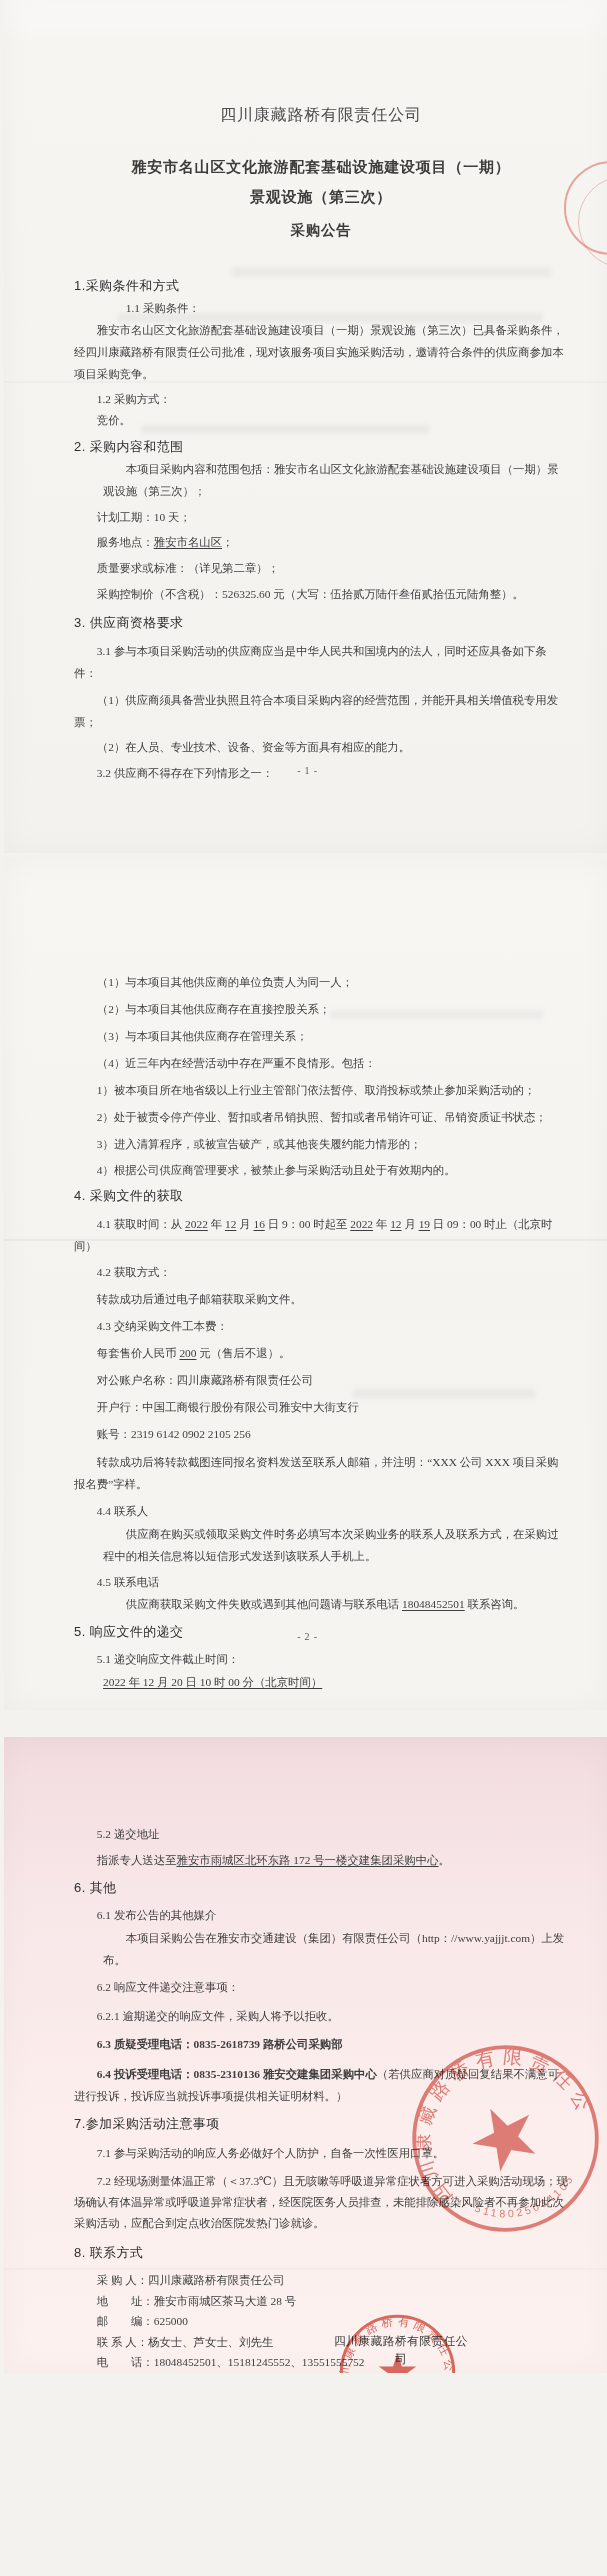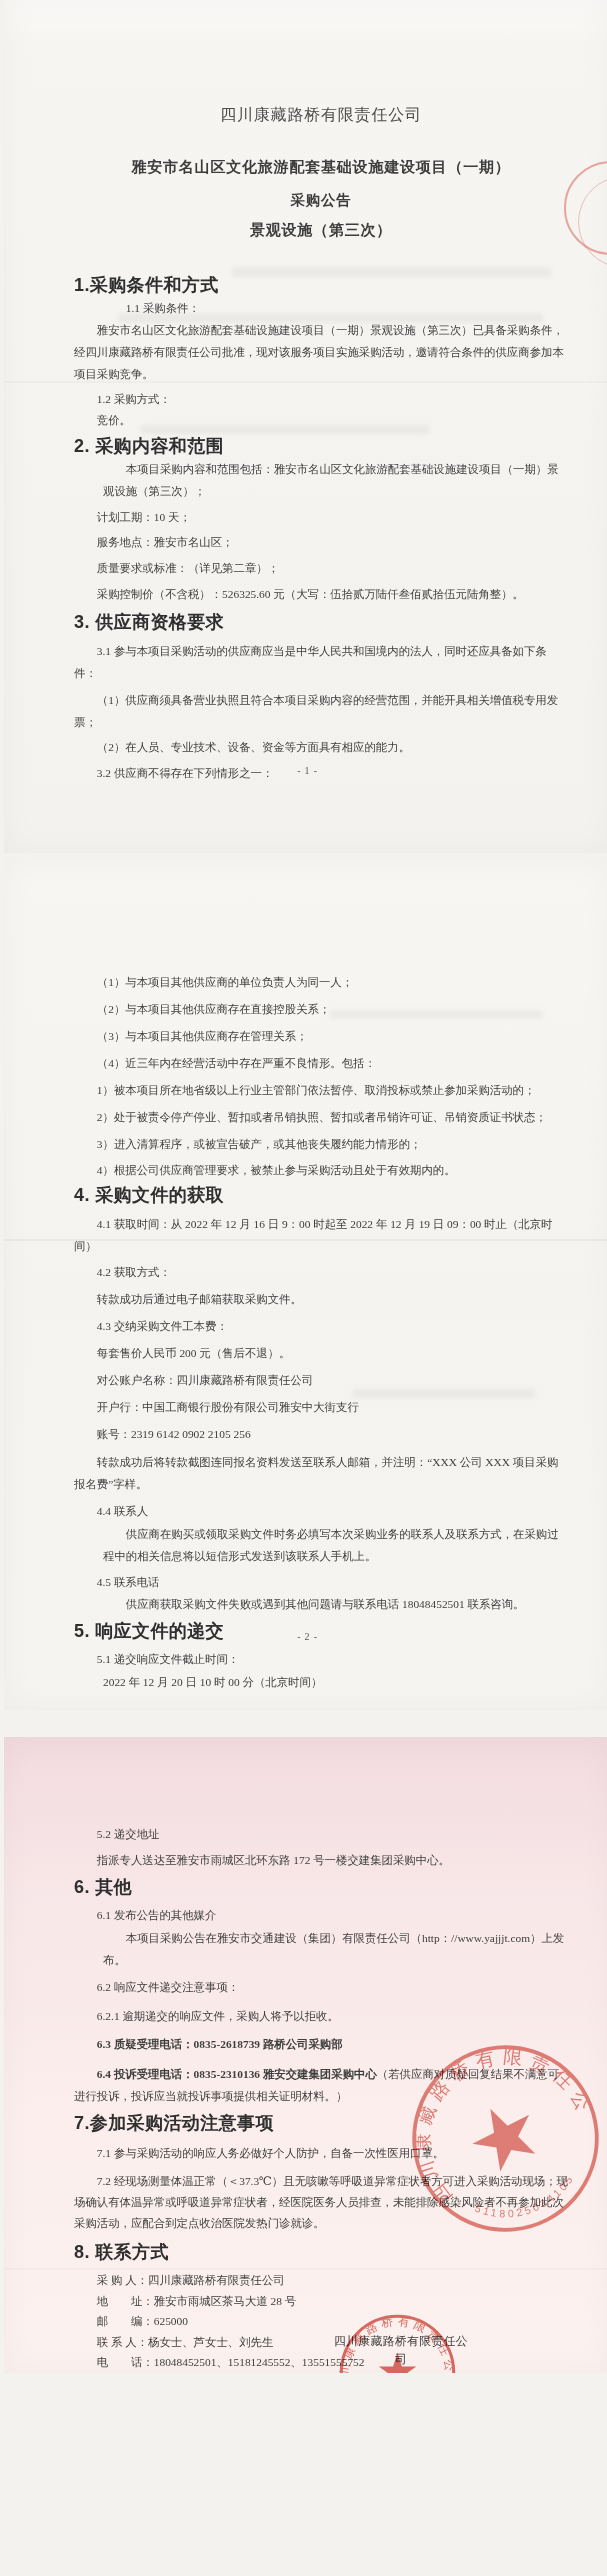--- a/index.html
+++ b/index.html
@@ -14,29 +14,29 @@
   .c2{padding-top:114px;}
   .c3{padding-top:87px;}
   p{margin:0;}
   .company{text-align:center;font-family:"Liberation Sans","DejaVu Sans",sans-serif;
            font-size:16px;line-height:23px;color:#4c4c4c;letter-spacing:0.8px;font-weight:500;}
   .title{text-align:center;font-family:"Liberation Sans","DejaVu Sans",sans-serif;
          font-size:15px;line-height:24px;color:#3d3d3d;font-weight:600;letter-spacing:0.8px;}
   .t1{margin-top:29px;}
   .t2{margin-top:6px;}
   .t3{margin-top:9px;font-size:14.4px;}
-  .h2{font-family:"Liberation Sans","DejaVu Sans",sans-serif;font-size:18px;line-height:21px;
-      font-weight:700;color:#2f2f2f;letter-spacing:0.4px;}
+  .h2{font-family:"Liberation Sans","DejaVu Sans",sans-serif;font-size:13px;line-height:21px;
+      font-weight:400;color:#2f2f2f;letter-spacing:0.4px;}
   .line{text-indent:2em;}
   .wrap2{line-height:22px;}
   .wrap3{line-height:21px;}
   .mt2{margin-top:1.5px;margin-left:29px;}.mt4{margin-top:7px;}.mt6{margin-top:4.6px;}.mt8{margin-top:6px;}
   .mt10{margin-top:7.6px;}.mt12{margin-top:9px;}.mt40{margin-top:33px;}
   .bold{font-weight:700;}
-  .u{text-underline-offset:2.3px;}
+  .u{text-decoration:underline;text-underline-offset:2.3px;}
   .pageno{position:absolute;left:0;width:100%;text-align:center;font-size:10px;color:#5a5a5a;letter-spacing:0.8px;}
   .pn1{top:765px;}
   .pn2{top:773px;}
   .pn3{top:753px;}
   .fold{position:absolute;left:0;width:100%;height:1.5px;background:rgba(90,90,90,0.06);}
   .ghost{position:absolute;background:#8f8f8f;opacity:0.10;filter:blur(2.3px);border-radius:2.3px;}
   .edge-stamp{position:absolute;right:-47px;top:161px;width:90px;height:90px;border-radius:50%;
               border:2.3px solid rgba(214,86,75,0.5);}
   .edge-stamp2{position:absolute;right:-59px;top:176px;width:90px;height:90px;border-radius:50%;
               border:1.5px solid rgba(214,86,75,0.35);}
@@ -56,22 +56,22 @@
     <div class="ghost" style="left:228px;top:267px;width:319px;height:10px;"></div>
     <div class="ghost" style="left:114px;top:313px;width:425px;height:10px;"></div>
     <div class="ghost" style="left:137px;top:425px;width:288px;height:9px;"></div>
     <div class="fold" style="top:381px;opacity:.6;"></div>
     <div class="edge-stamp"></div>
     <div class="edge-stamp2"></div>
 
     <div class="content c1">
       <p class="company">四川康藏路桥有限责任公司</p>
       <p class="title t1">雅安市名山区文化旅游配套基础设施建设项目（一期）</p>
+      <p class="title t2">景观设施（第三次）</p>
       <p class="title t3">采购公告</p>
-      <p class="title t2">景观设施（第三次）</p>
 
       <p class="h2 mt40">1.采购条件和方式</p>
       <p class="line mt2">1.1 采购条件：</p>
       <p class="line wrap2">雅安市名山区文化旅游配套基础设施建设项目（一期）景观设施（第三次）已具备采购条件，经四川康藏路桥有限责任公司批准，现对该服务项目实施采购活动，邀请符合条件的供应商参加本项目采购竞争。</p>
       <p class="line mt6">1.2 采购方式：</p>
       <p class="line">竞价。</p>
 
       <p class="h2 mt6">2. 采购内容和范围</p>
       <p class="line wrap2 mt2">本项目采购内容和范围包括：雅安市名山区文化旅游配套基础设施建设项目（一期）景观设施（第三次）；</p>
       <p class="line mt6">计划工期：10 天；</p>

